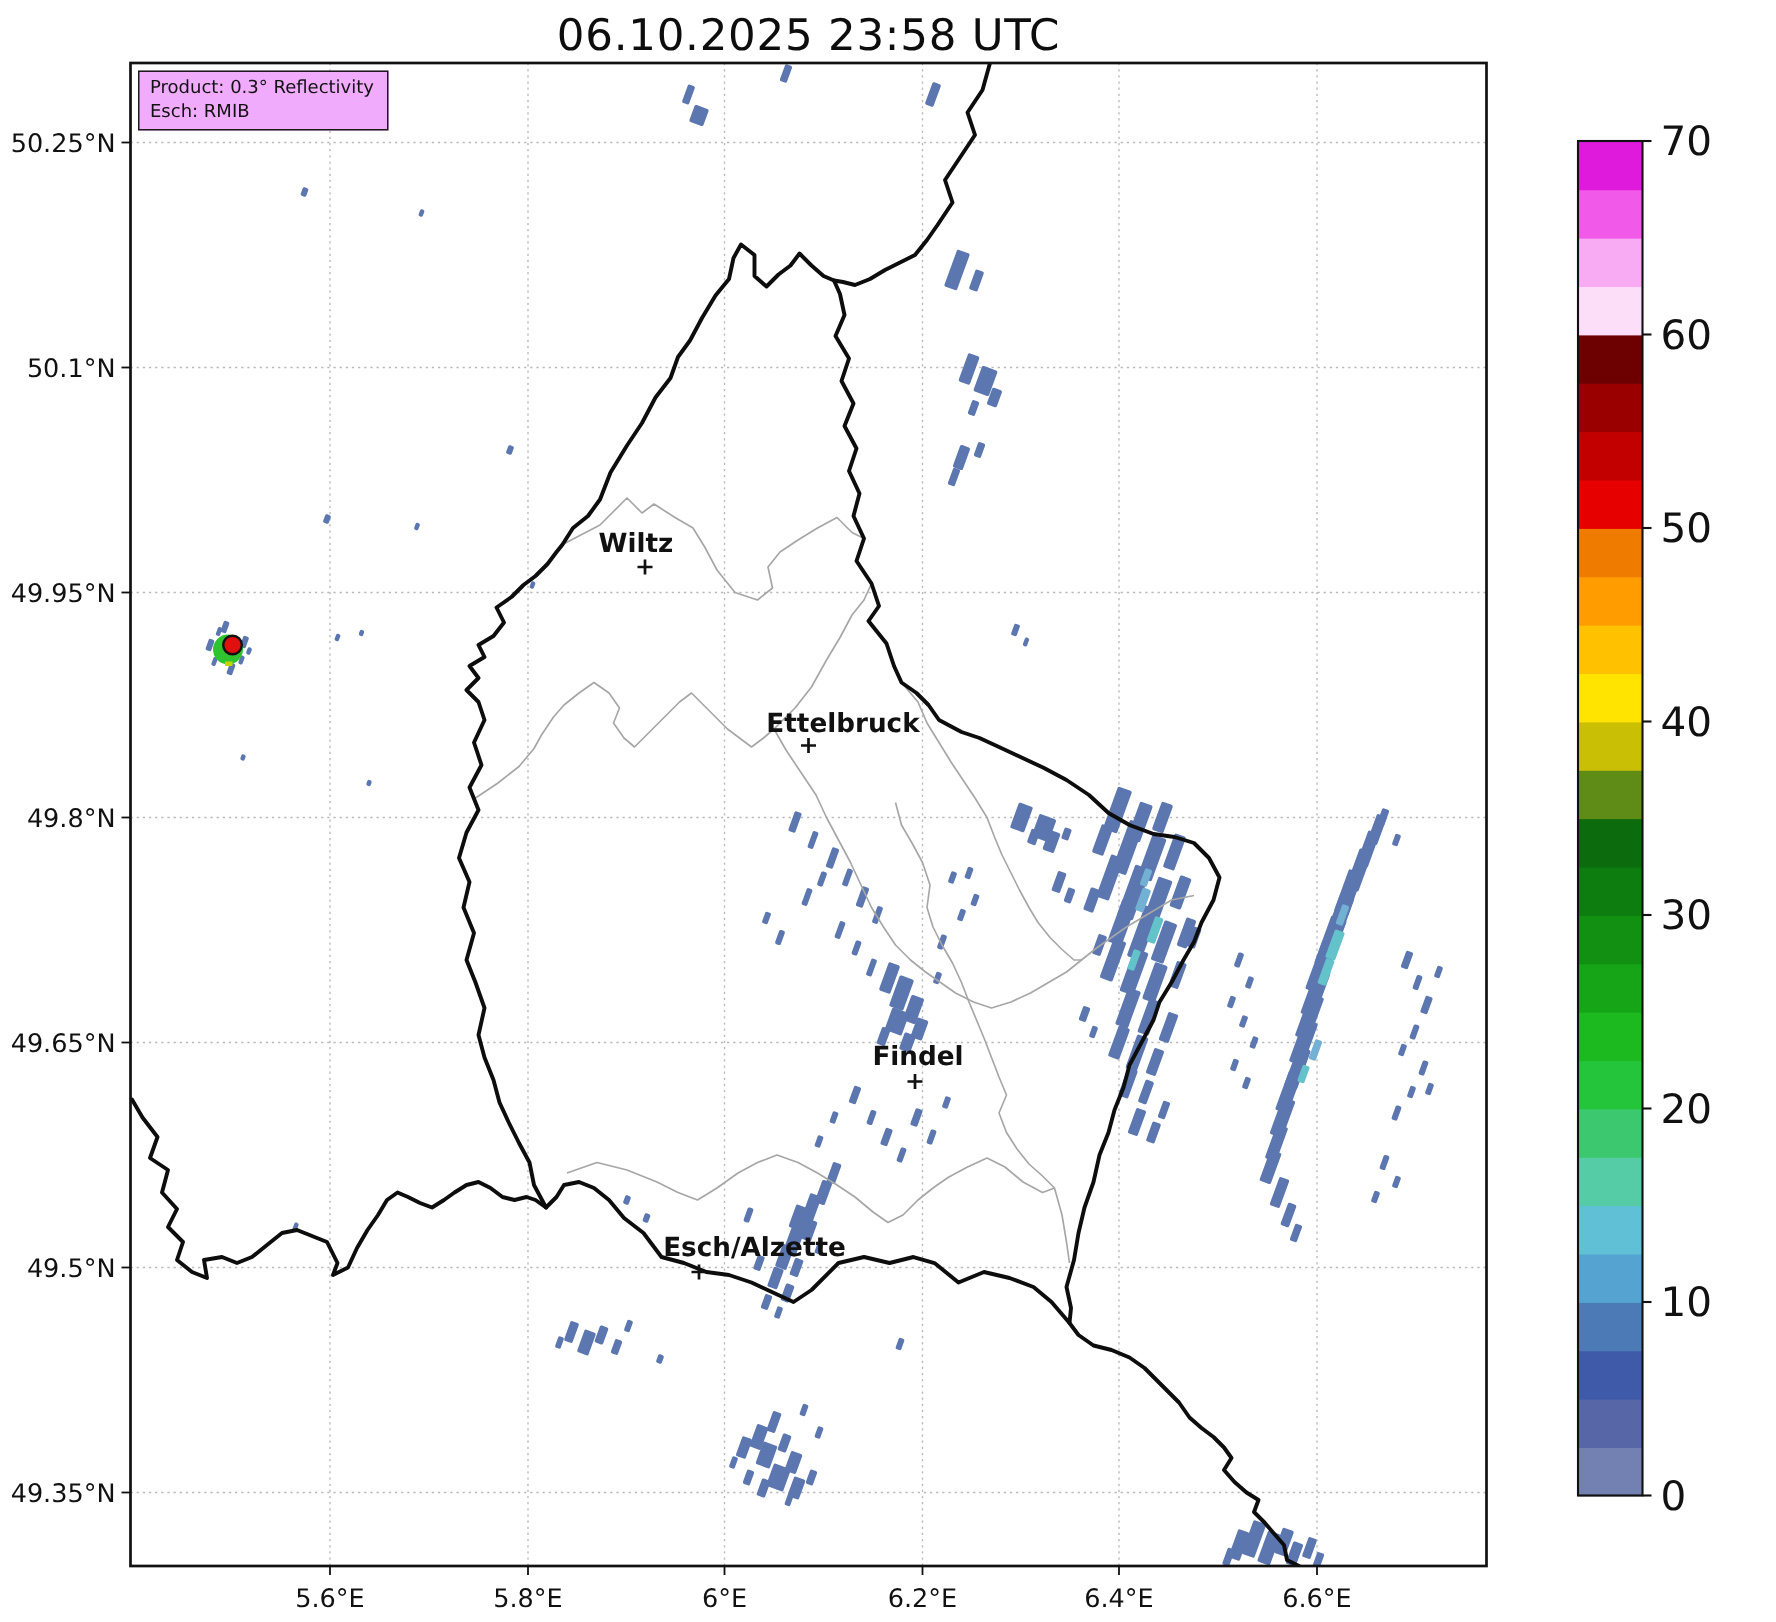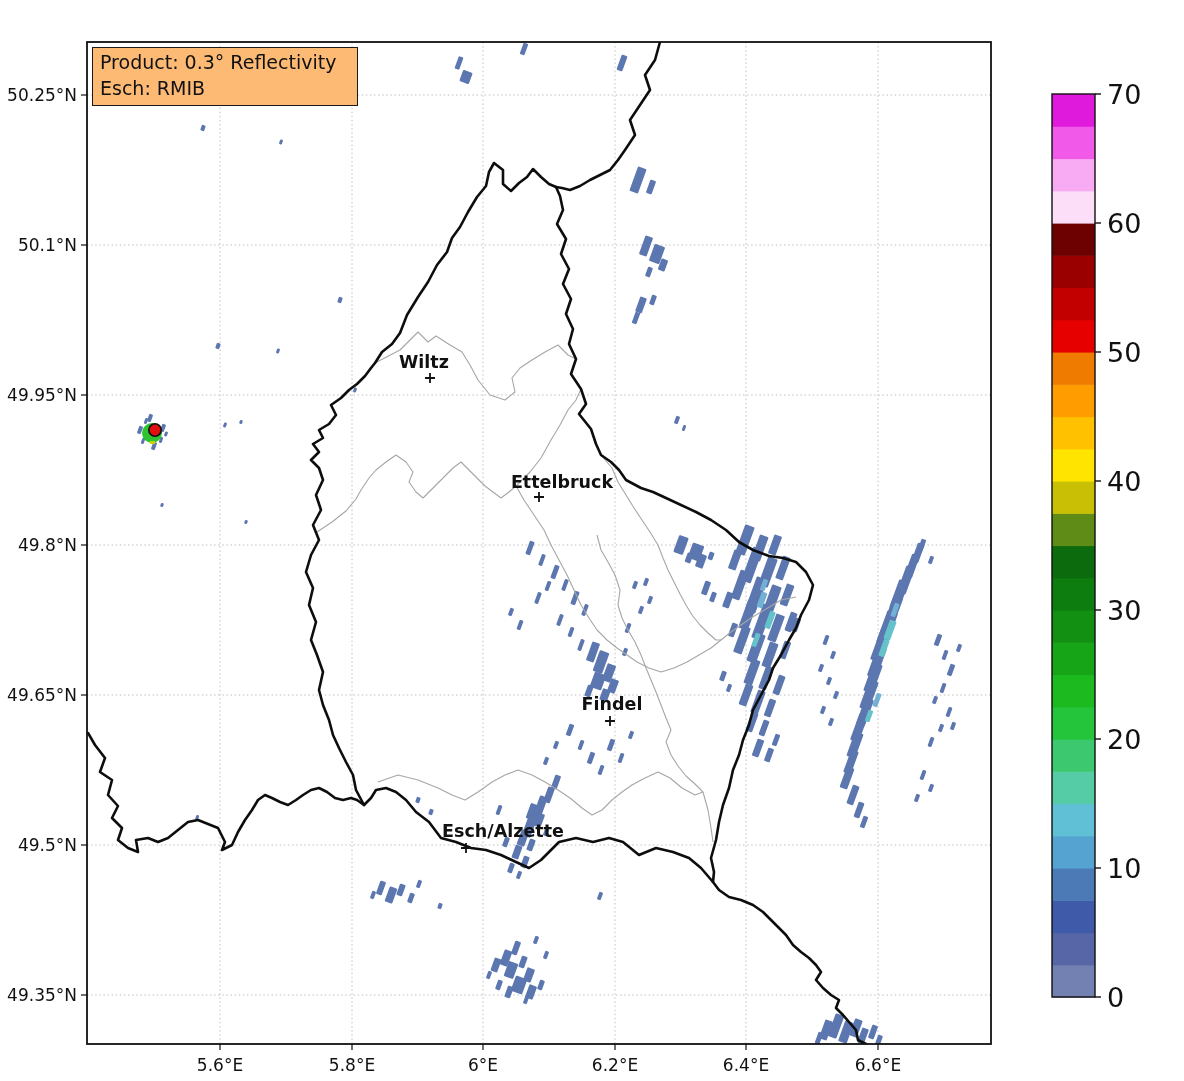--- a/index.html
+++ b/index.html
@@ -2,22 +2,22 @@
 <html><head>
 <meta charset="utf-8">
 <style>
   html,body{margin:0;padding:0;background:#ffffff;}
   body{width:1184px;height:1081px;position:relative;overflow:hidden;
        font-family:"DejaVu Sans","Liberation Sans",sans-serif;color:#111;}
   #stage{position:absolute;inset:0;width:1184px;height:1081px;}
   #map-svg{position:absolute;left:0;top:0;}
   #title{position:absolute;left:87px;top:6px;width:904px;text-align:center;
          font-size:29px;letter-spacing:0.5px;color:#0d0d0d;}
-  #product-box{position:absolute;left:92px;top:47px;background:#fdba74;
-         border:1.5px solid #1a1a1a;padding:2px 21px 4px 7px;font-size:19px;
+  #product-box{position:absolute;left:92px;top:47px;background:#f0abfc;
+         border:1.5px solid #1a1a1a;padding:2px 9px 4px 7px;font-size:12px;
          line-height:1.35;white-space:nowrap;}
 </style>
 </head>
 <body>
 
 <div id="stage">
   <svg id="map-svg" width="1184" height="1081" viewBox="0 0 1184 1081">
       <defs>
         <clipPath id="plotclip">
           <rect x="87" y="42" width="904" height="1002"></rect>
@@ -349,17 +349,18 @@
         <text x="1107" y="619.5" font-size="27" text-anchor="start" fill="#111">30</text>
         <line x1="1095" y1="739" x2="1101" y2="739" stroke="#111" stroke-width="1.4"></line>
         <text x="1107" y="748.5" font-size="27" text-anchor="start" fill="#111">20</text>
         <line x1="1095" y1="868" x2="1101" y2="868" stroke="#111" stroke-width="1.4"></line>
         <text x="1107" y="877.5" font-size="27" text-anchor="start" fill="#111">10</text>
         <line x1="1095" y1="997" x2="1101" y2="997" stroke="#111" stroke-width="1.4"></line>
         <text x="1107" y="1006.5" font-size="27" text-anchor="start" fill="#111">0</text>
         <text x="1205" y="545.5" font-size="24" text-anchor="middle" fill="#111" transform="rotate(-90 1205 545.5)">dBZ</text>
       </g>
     </svg>
+  <div id="title">06.10.2025 23:58 UTC</div>
   <div id="product-box">
     <div>Product: 0.3° Reflectivity</div>
     <div>Esch: RMIB</div>
   </div>
 </div>
 
 </body></html>

